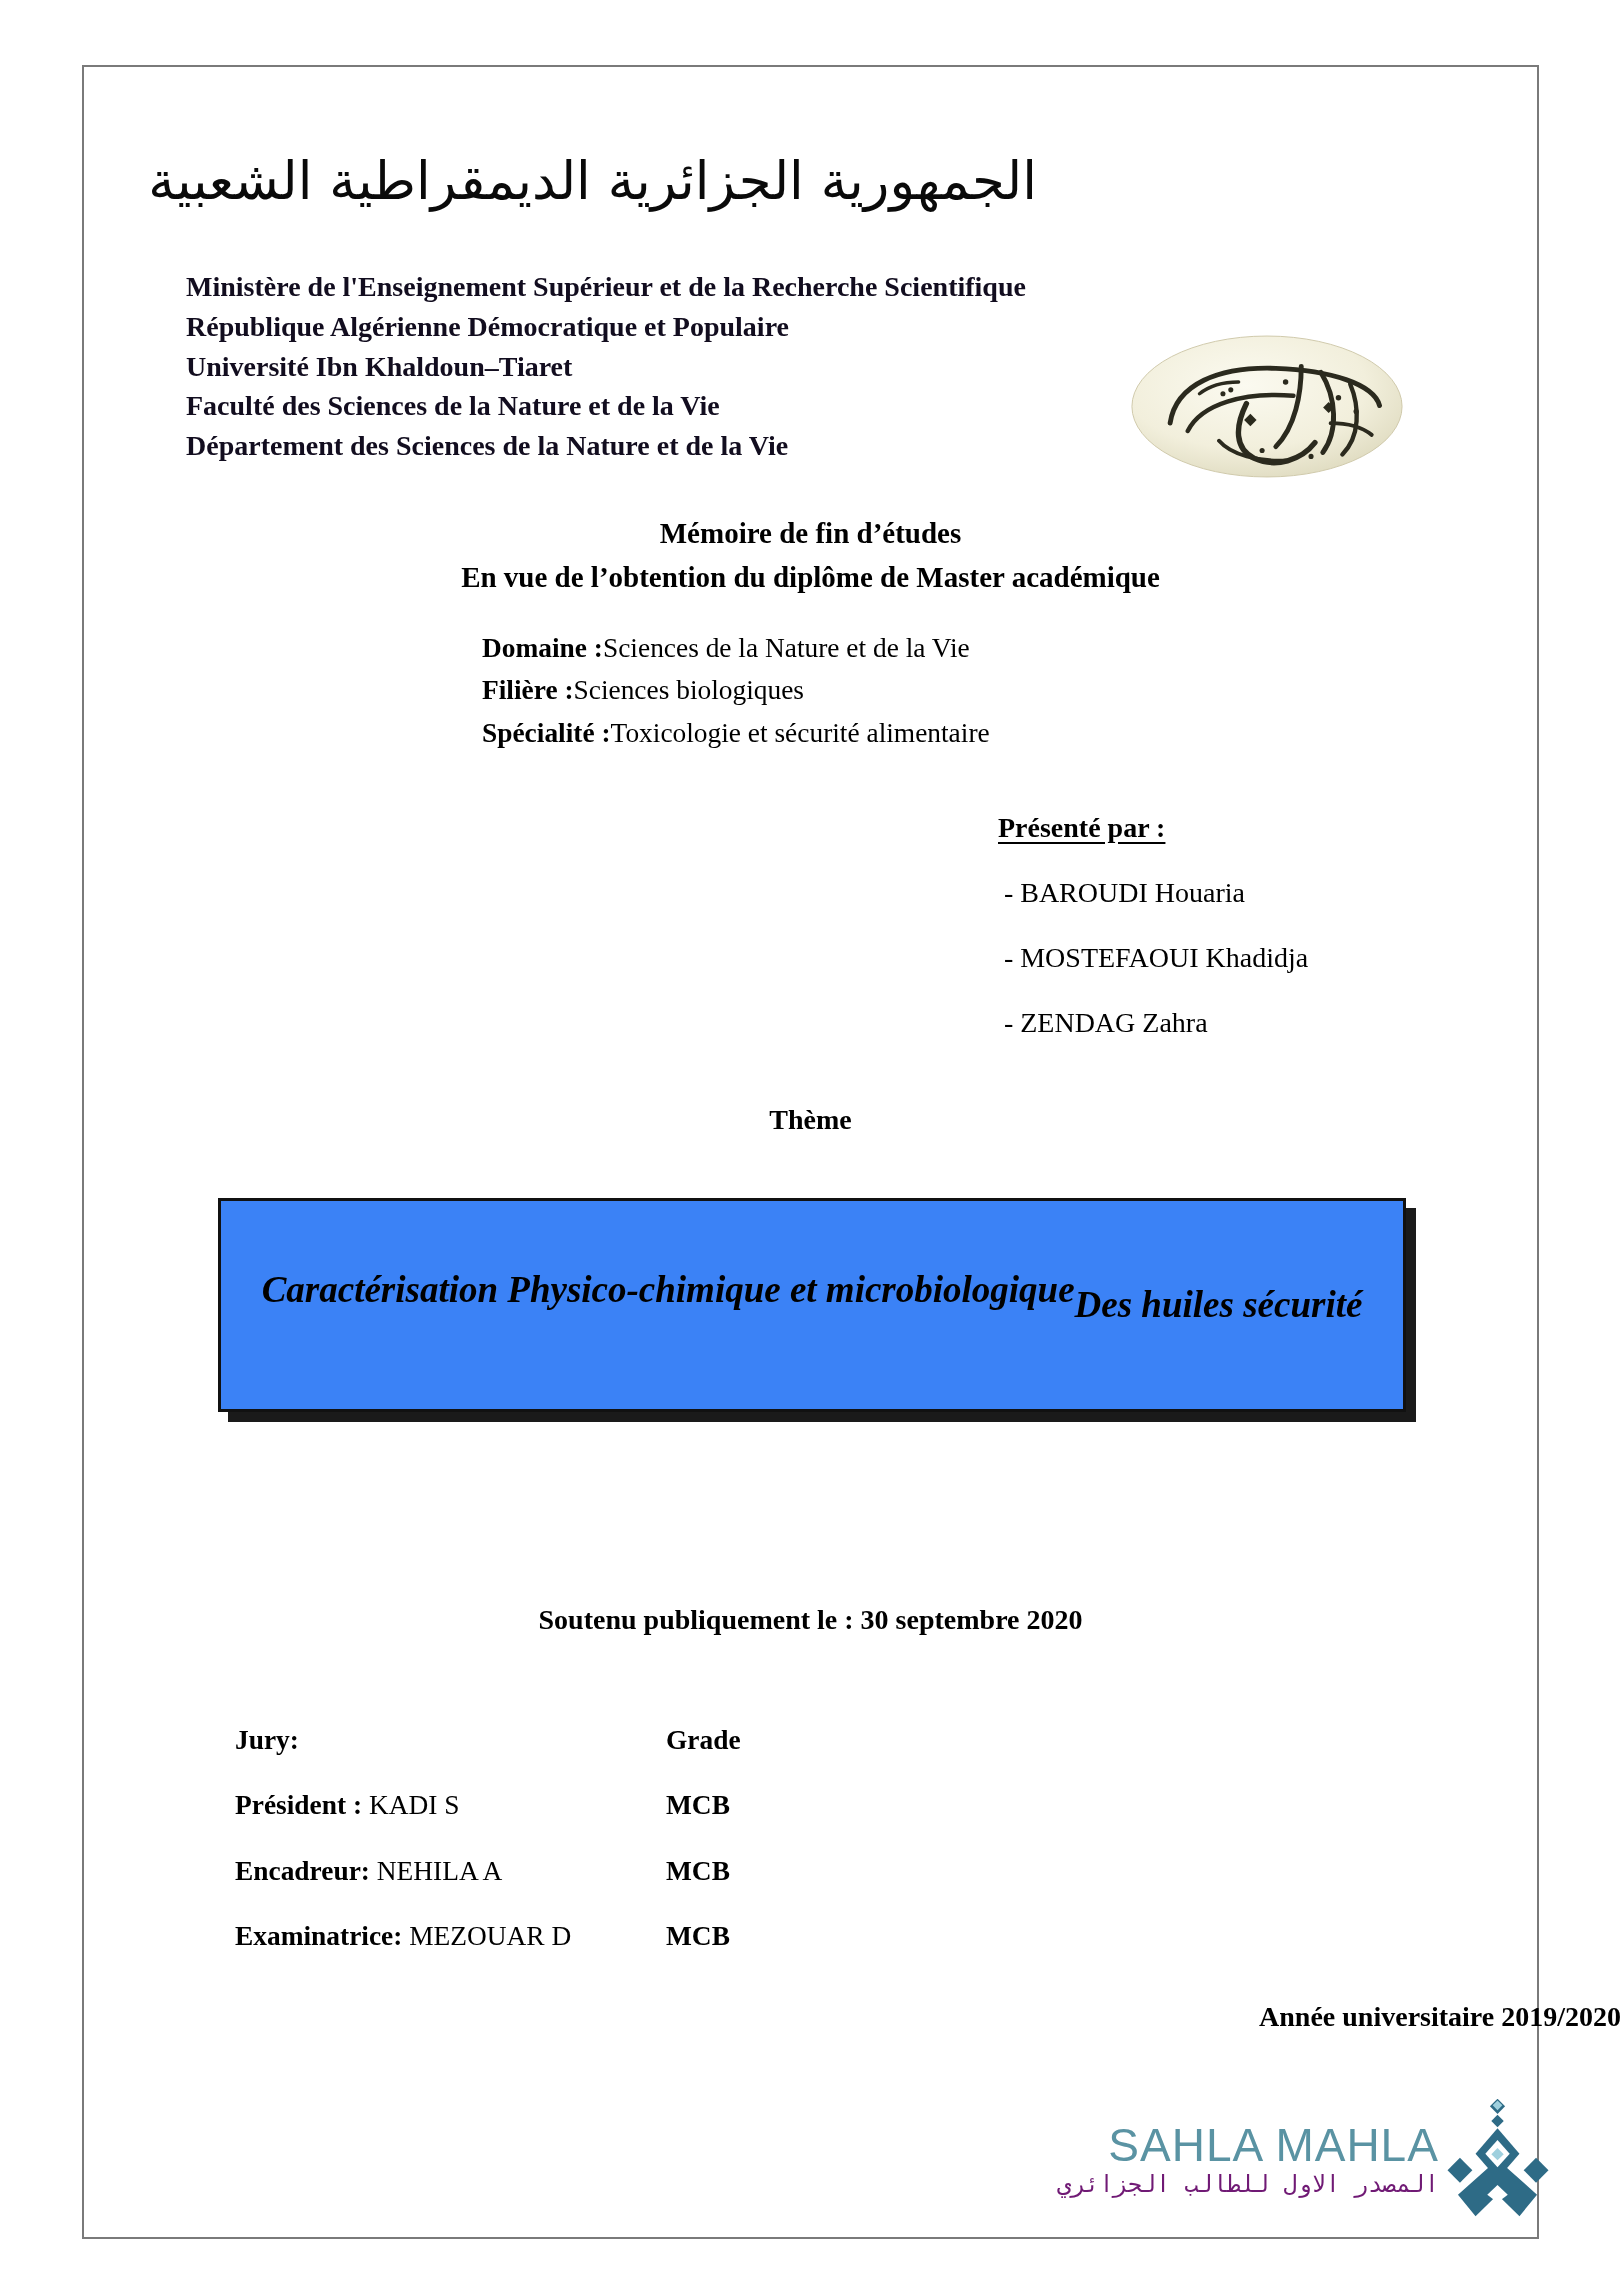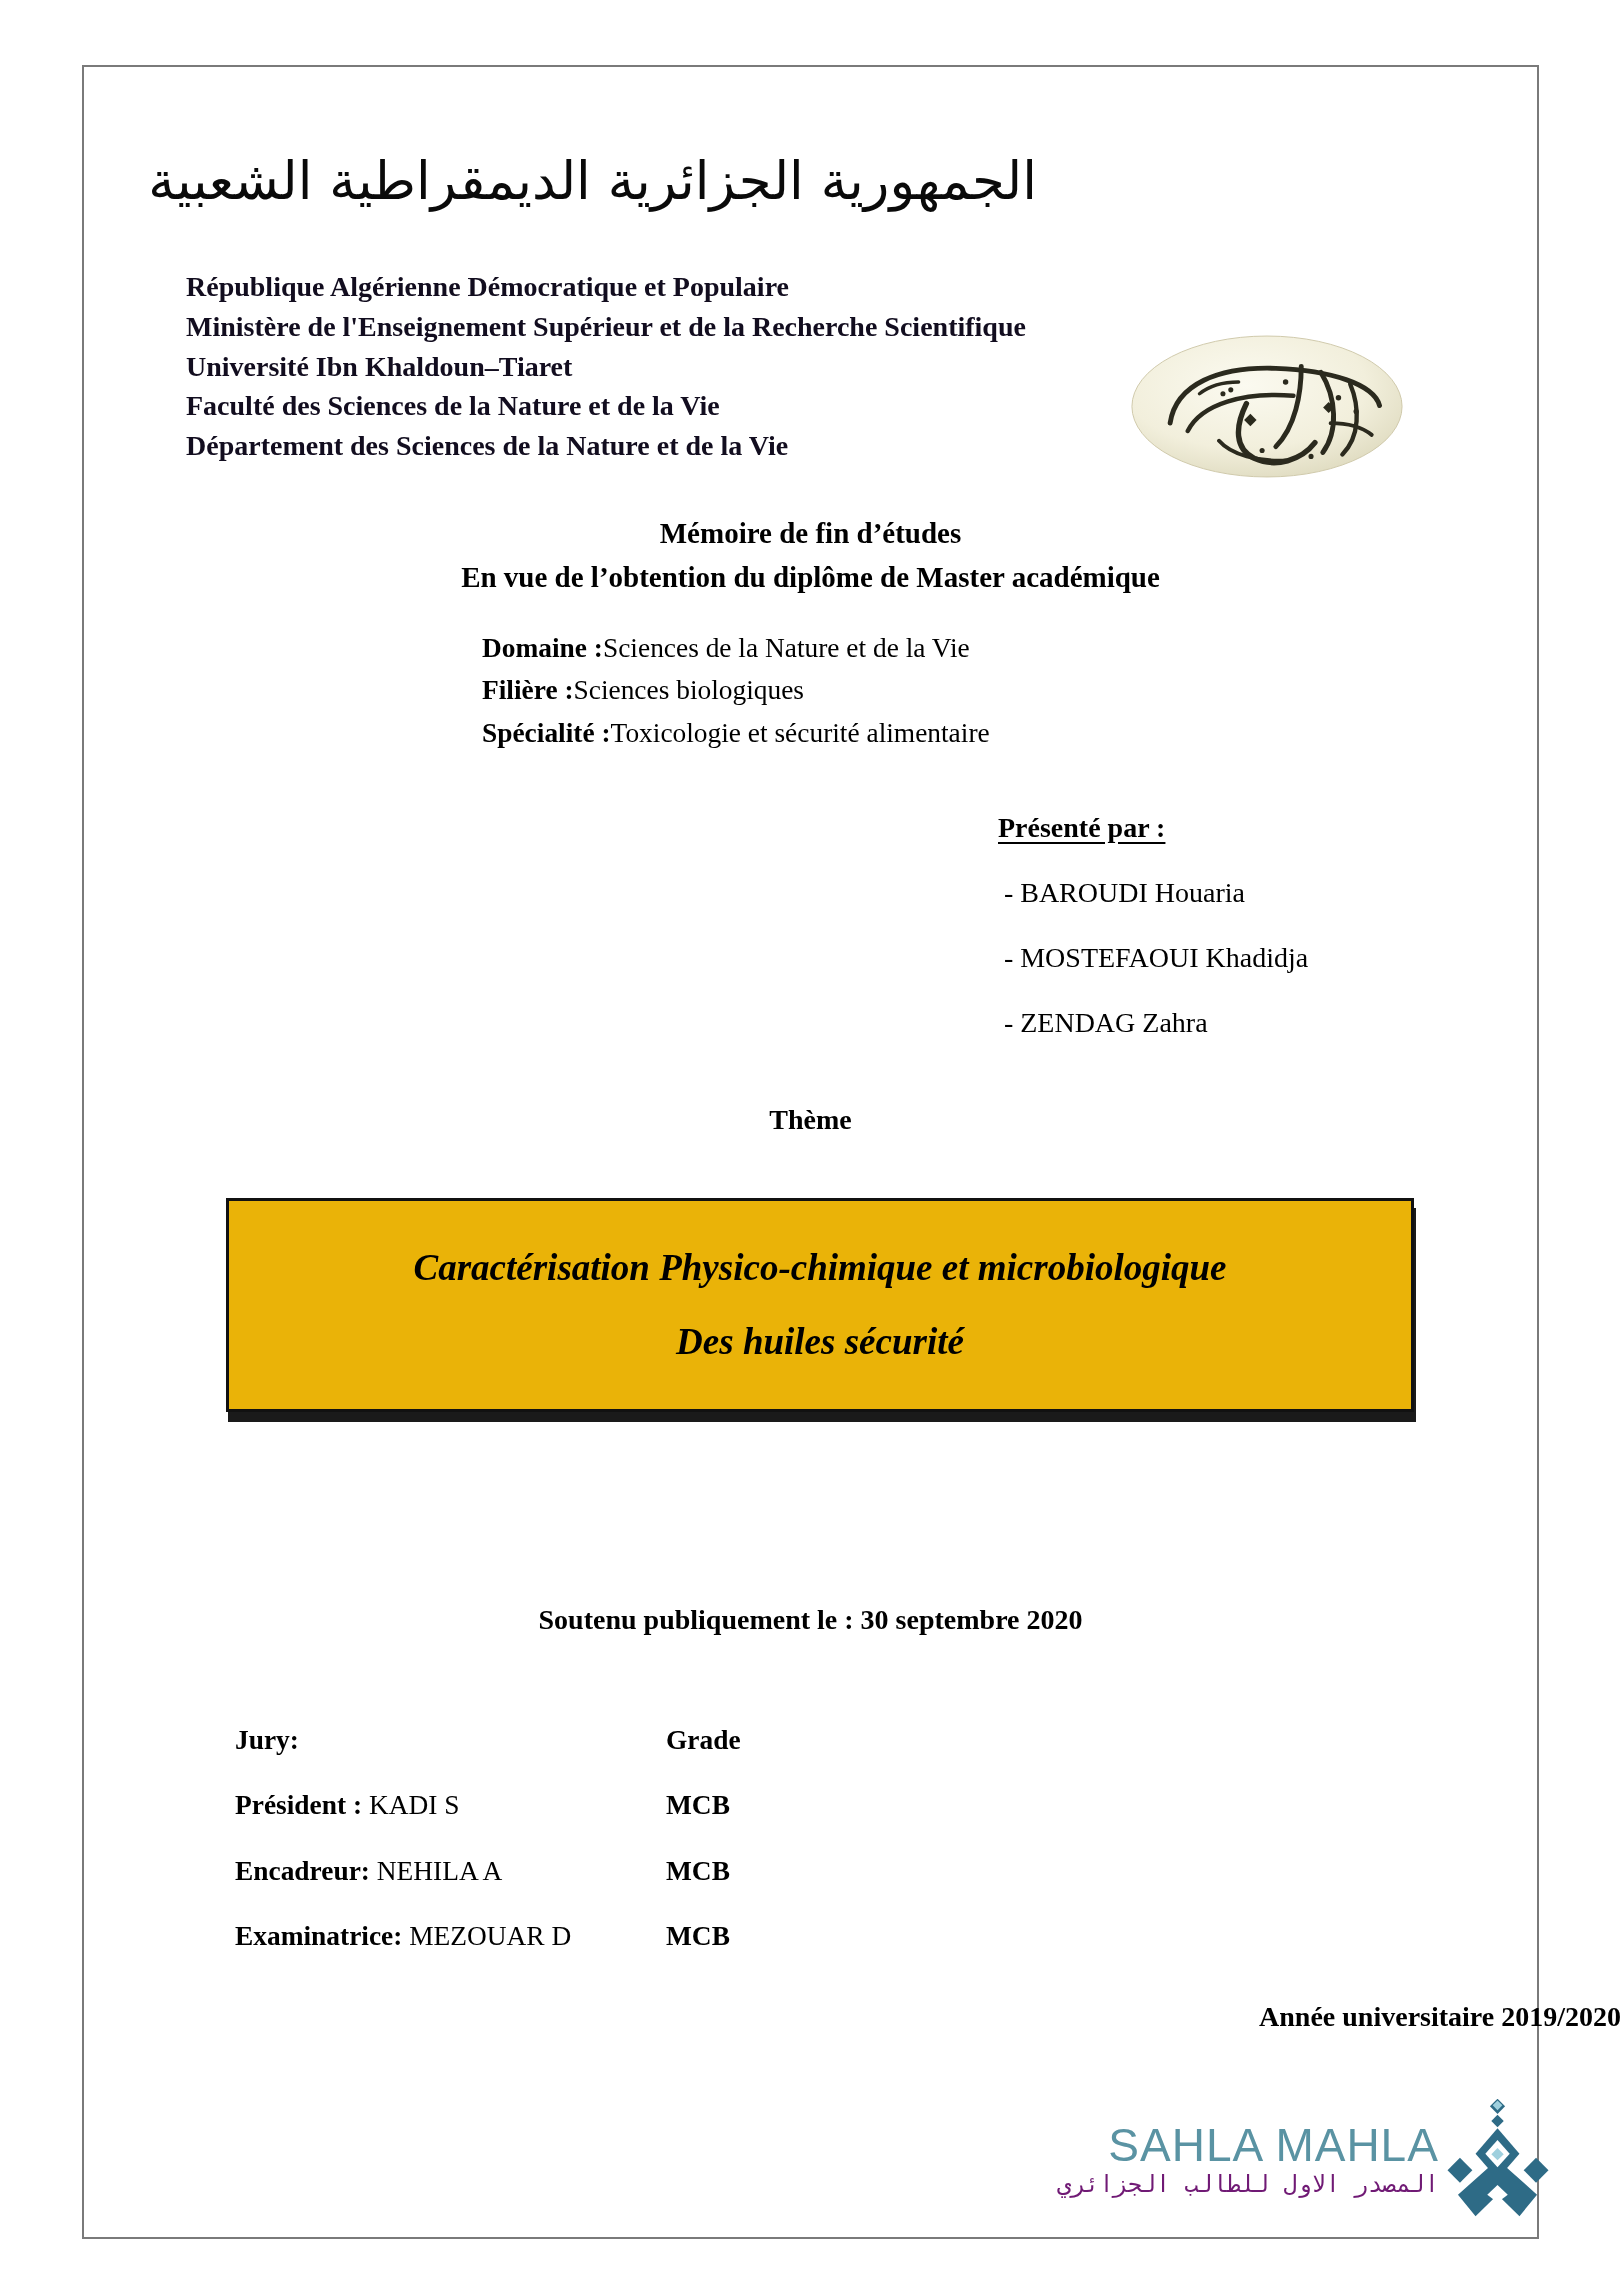--- a/index.html
+++ b/index.html
@@ -164,29 +164,28 @@
     position: absolute;
     left: 9.8px;
     top: 9.8px;
     width: 1188px;
     height: 214px;
     background: #1a1a1a;
     box-sizing: border-box;
   }
   .title-box {
     position: absolute;
-    left: 8px;
+    left: 0;
     top: 0;
     width: 1188px;
     height: 214px;
-    background: #eab308;
+    background: #3b82f6;
     border: 3.9px solid #111111;
     box-sizing: border-box;
     display: flex;
-    flex-direction: column;
     align-items: center;
     justify-content: center;
   }
   .thesis-title-1 {
     font-size: 37px;
     font-style: italic;
     font-weight: bold;
     text-align: center;
     line-height: 1.2;
     margin-bottom: 29px;
@@ -293,22 +292,22 @@
 
 <div class="page">
 
   <div class="page-frame"></div>
 
   <div class="header-zone">
 
     <div class="arabic-title">الجمهورية الجزائرية الديمقراطية الشعبية</div>
 
     <div class="institution-block">
+      <div class="institution-line">Ministère de l'Enseignement Supérieur et de la Recherche Scientifique</div>
       <div class="institution-line">République Algérienne Démocratique et Populaire</div>
-      <div class="institution-line">Ministère de l'Enseignement Supérieur et de la Recherche Scientifique</div>
       <div class="institution-line">Université Ibn Khaldoun–Tiaret</div>
       <div class="institution-line">Faculté des Sciences de la Nature et de la Vie</div>
       <div class="institution-line">Département des Sciences de la Nature et de la Vie</div>
     </div>
 
     <div class="univ-logo">
       <svg width="276" height="147" viewBox="0 0 282 150" xmlns="http://www.w3.org/2000/svg">
         <defs>
           <radialGradient id="ovalfill" cx="42%" cy="35%" r="72%">
             <stop offset="0%" stop-color="#fbfaf0"></stop>

